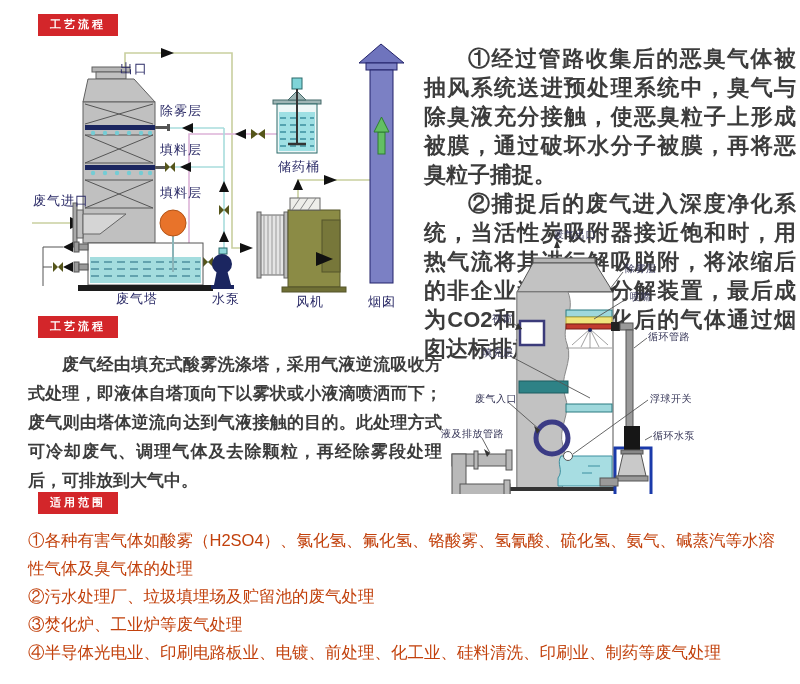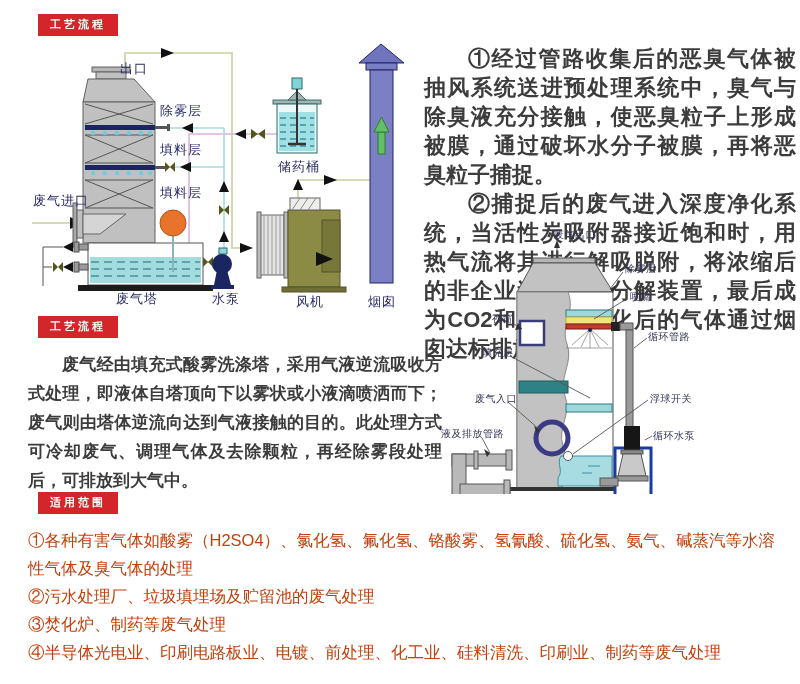--- a/index.html
+++ b/index.html
@@ -32,21 +32,21 @@
     <p>②捕捉后的废气进入深度净化系统，当活性炭吸附器接近饱和时，用热气流将其进行解吸脱附，将浓缩后的非企业送到催化分解装置，最后成为CO2和H2O，净化后的气体通过烟囱达标排放。</p>
   </div>
 
   <div class="bodytext para-principle">
     <p>废气经由填充式酸雾洗涤塔，采用气液逆流吸收方式处理，即液体自塔顶向下以雾状或小液滴喷洒而下；废气则由塔体逆流向达到气液接触的目的。此处理方式可冷却废气、调理气体及去除颗粒，再经除雾段处理后，可排放到大气中。</p>
   </div>
 
   <div class="app-list">
     <div>①各种有害气体如酸雾（H2SO4）、氯化氢、氟化氢、铬酸雾、氢氰酸、硫化氢、氨气、碱蒸汽等水溶性气体及臭气体的处理</div>
     <div>②污水处理厂、垃圾填埋场及贮留池的废气处理</div>
-    <div>③焚化炉、制药等废气处理</div>
+    <div>③焚化炉、工业炉等废气处理</div>
     <div>④半导体光电业、印刷电路板业、电镀、前处理、化工业、硅料清洗、印刷业、制药等废气处理</div>
   </div>
 
   <div class="diagram" style="left:30px;top:40px;width:400px;height:275px;">
     <svg viewBox="0 0 400 275" width="400" height="275">
 
       <g stroke="#c9cf9f" stroke-width="1.6" fill="none">
         <path d="M95,39 V13 H202 V208 H212"></path>
         <path d="M268,158 V140 H340"></path>
         <path d="M2,183 H40"></path>

